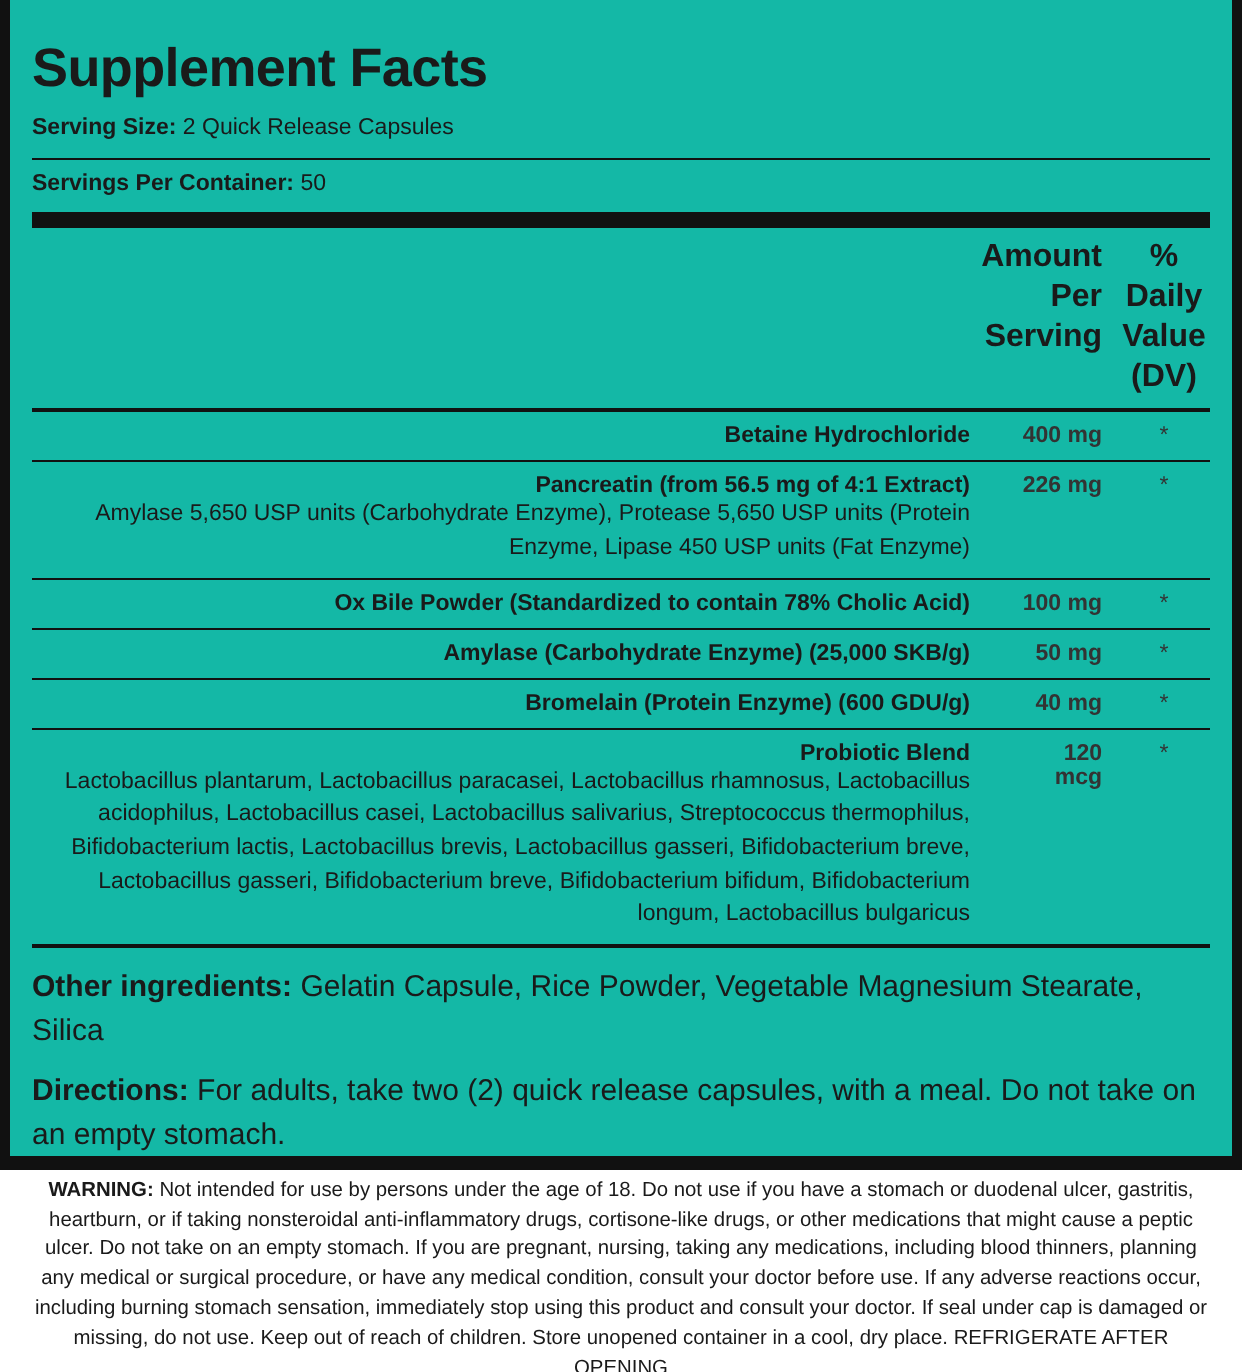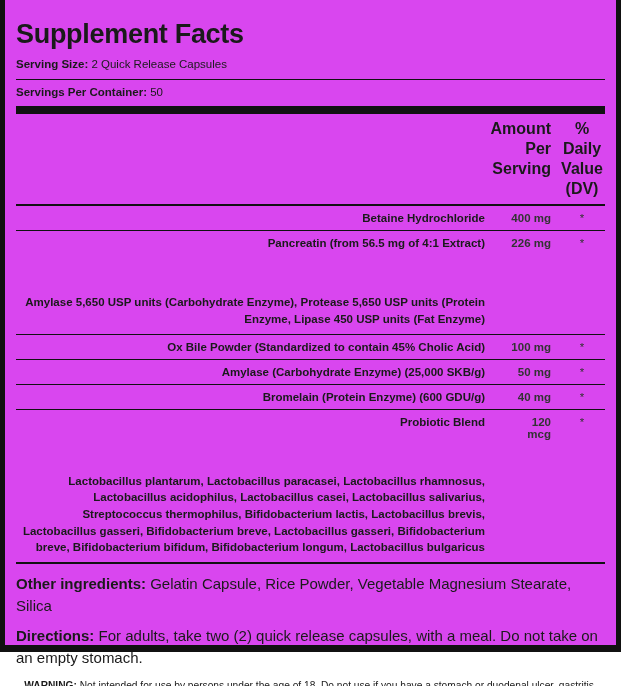--- a/index.html
+++ b/index.html
@@ -10,24 +10,24 @@
   body {
     width: 621px;
     height: 686px;
     font-family: "Liberation Sans", sans-serif;
     color: #1a1a1a;
     overflow: hidden;
   }
   .panel {
     position: relative;
     width: 621px;
-    height: 652px;
+    height: 585px;
     box-sizing: border-box;
     padding: 14px 16px 0 16px;
-    background: #d946ef;
+    background: #14b8a6;
   }
   .panel:before {
     content: "";
     position: absolute;
     left: 0; top: 0; bottom: 0;
     width: 5px;
     background: #111111;
   }
   .panel:after {
     content: "";
@@ -94,24 +94,23 @@
     padding-bottom: 5px !important;
   }
   thead th.col-amt { text-align: right; }
   thead th.col-dv { text-align: center; }
   tbody tr {
     border-top: 1px solid #111;
   }
   tbody tr.first-row { border-top: 2px solid #111; }
   .ing-name { font-weight: bold; }
   .ing-sub {
-    font-weight: bold;
+    font-weight: normal;
     display: block;
     line-height: 1.45;
-    margin-top: 45px;
   }
   .amt-cell { font-weight: bold; color: #333; }
   .dv-cell { font-weight: normal; color: #333; }
   .notes {
     font-size: 15px;
     line-height: 1.45;
     margin: 0;
   }
   .note-block { margin: 9px 0 0 0; }
   .note-block b { font-weight: bold; }
@@ -183,21 +182,21 @@
         <tr>
           <td class="col-name">
             <span class="ing-name">Pancreatin (from 56.5 mg of 4:1 Extract)</span>
             <span class="ing-sub">Amylase 5,650 USP units (Carbohydrate Enzyme), Protease 5,650 USP units (Protein Enzyme, Lipase 450 USP units (Fat Enzyme)</span>
           </td>
           <td class="col-amt amt-cell">226 mg</td>
           <td class="col-dv dv-cell">*</td>
         </tr>
         <tr>
           <td class="col-name">
-            <span class="ing-name">Ox Bile Powder (Standardized to contain 45% Cholic Acid)</span>
+            <span class="ing-name">Ox Bile Powder (Standardized to contain 78% Cholic Acid)</span>
           </td>
           <td class="col-amt amt-cell">100 mg</td>
           <td class="col-dv dv-cell">*</td>
         </tr>
         <tr>
           <td class="col-name">
             <span class="ing-name">Amylase (Carbohydrate Enzyme) (25,000 SKB/g)</span>
           </td>
           <td class="col-amt amt-cell">50 mg</td>
           <td class="col-dv dv-cell">*</td>

